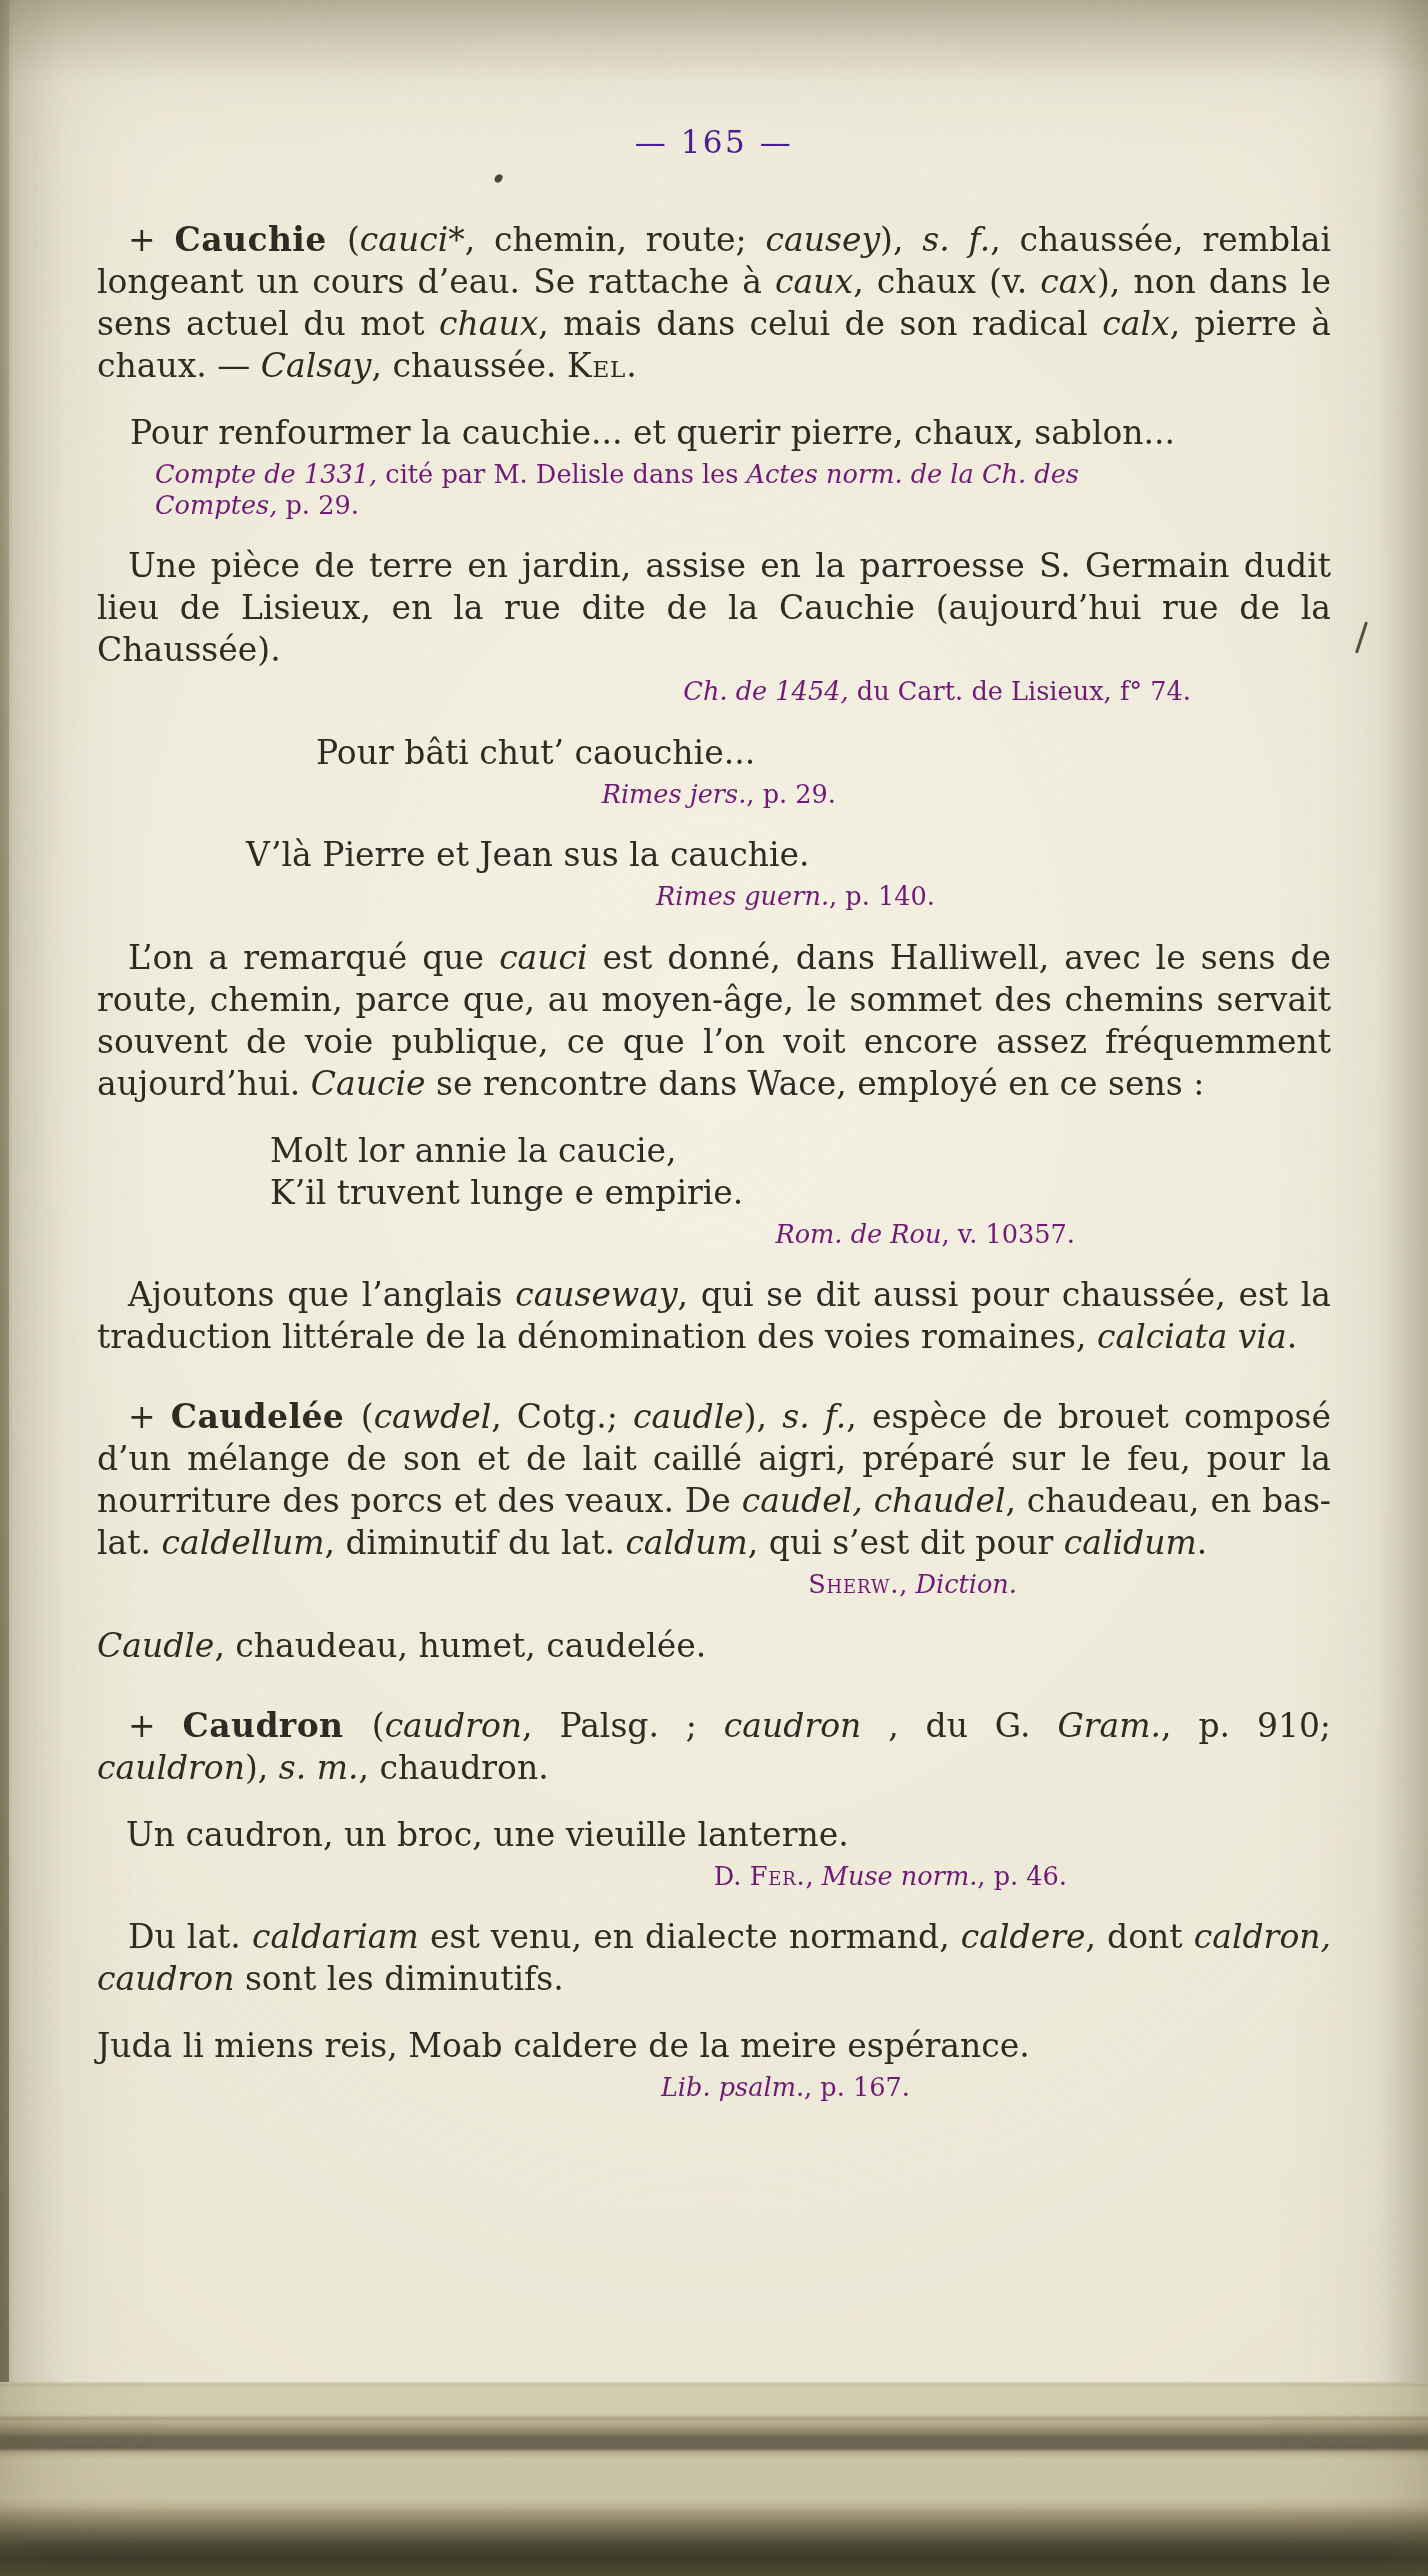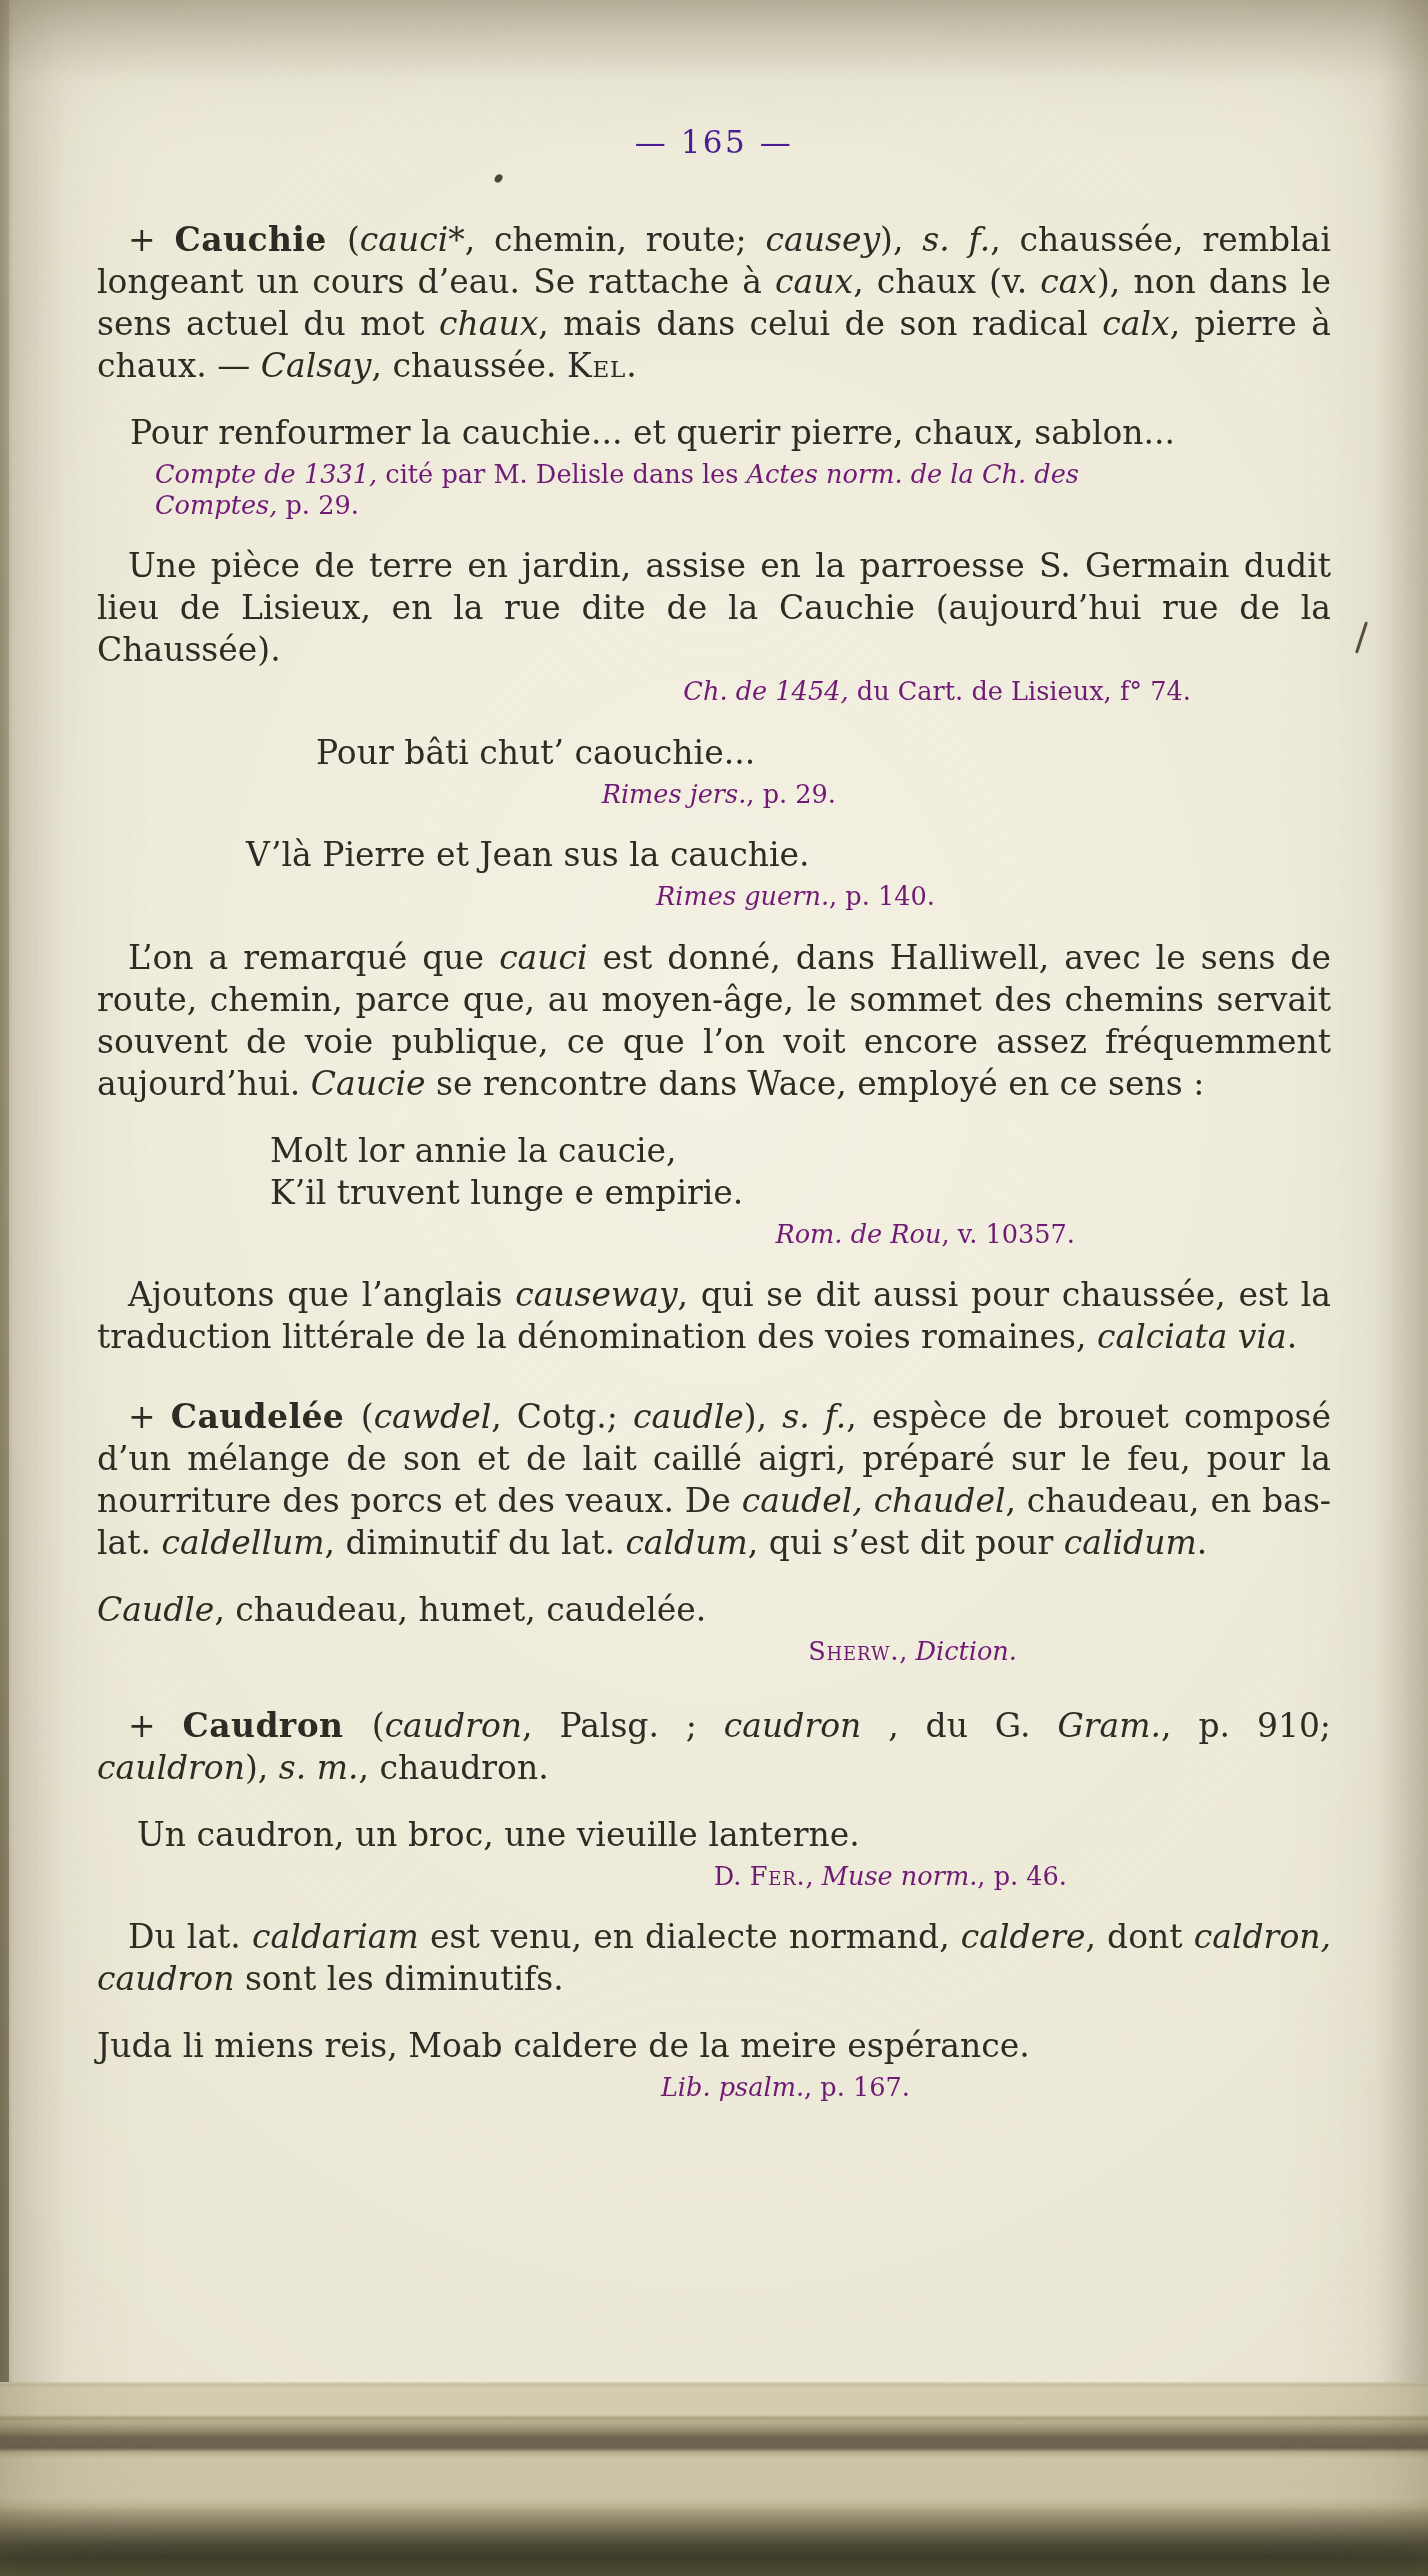--- a/index.html
+++ b/index.html
@@ -61,24 +61,24 @@
       <p class="blk cite" style="text-align: right; padding-right: 140px;"><span class="i">Ch. de 1454, </span><span class="r">du Cart. de Lisieux, f° 74.</span></p>
       <p class="blk quote" style="margin-left: 219px;"><span class="r">Pour bâti chut’ caouchie...</span></p>
       <p class="blk cite" style="text-align: right; padding-right: 495px;"><span class="i">Rimes jers.</span><span class="r">, p. 29.</span></p>
       <p class="blk quote" style="margin-left: 149px;"><span class="r">V’là Pierre et Jean sus la cauchie.</span></p>
       <p class="blk cite" style="text-align: right; padding-right: 396px;"><span class="i">Rimes guern.</span><span class="r">, p. 140.</span></p>
       <p class="blk para"><span class="r">L’on a remarqué que </span><span class="i">cauci</span><span class="r"> est donné, dans Halliwell, avec le sens de route, chemin, parce que, au moyen-âge, le sommet des chemins servait souvent de voie publique, ce que l’on voit encore assez fréquemment aujourd’hui. </span><span class="i">Caucie</span><span class="r"> se rencontre dans Wace, employé en ce sens :</span></p>
       <p class="blk quote" style="margin-left: 173px;"><span class="r">Molt lor annie la caucie,</span><br><span class="r">K’il truvent lunge e empirie.</span></p>
       <p class="blk cite" style="text-align: right; padding-right: 256px;"><span class="i">Rom. de Rou</span><span class="r">, v. 10357.</span></p>
       <p class="blk para" style=""><span class="r">Ajoutons que l’anglais </span><span class="i">causeway</span><span class="r">, qui se dit aussi pour chaussée, est la traduction littérale de la dénomination des voies romaines, </span><span class="i">calciata via</span><span class="r">.</span></p>
       <p class="blk para" style="margin-top: 38px;"><span class="r">+ </span><span class="b">Caudelée </span><span class="r">(</span><span class="i">cawdel</span><span class="r">, Cotg.; </span><span class="i">caudle</span><span class="r">), </span><span class="i">s. f.</span><span class="r">, espèce de brouet composé d’un mélange de son et de lait caillé aigri, préparé sur le feu, pour la nourriture des porcs et des veaux. De </span><span class="i">caudel, chaudel</span><span class="r">, chaudeau, en bas-lat. </span><span class="i">caldellum</span><span class="r">, diminutif du lat. </span><span class="i">caldum</span><span class="r">, qui s’est dit pour </span><span class="i">calidum</span><span class="r">.</span></p>
+      <p class="blk cite" style="text-align: right; padding-right: 314px;"><span class="sc">Sherw.</span><span class="r">, </span><span class="i">Diction.</span></p>
       <p class="blk quote" style="margin-left: 0px;"><span class="i">Caudle</span><span class="r">, chaudeau, humet, caudelée.</span></p>
-      <p class="blk cite" style="text-align: right; padding-right: 314px;"><span class="sc">Sherw.</span><span class="r">, </span><span class="i">Diction.</span></p>
       <p class="blk para" style="margin-top: 38px;"><span class="r">+ </span><span class="b">Caudron </span><span class="r">(</span><span class="i">caudron</span><span class="r">, Palsg. ; </span><span class="i">caudron</span><span class="r"> , du G. </span><span class="i">Gram.</span><span class="r">, p. 910; </span><span class="i">cauldron</span><span class="r">), </span><span class="i">s. m.</span><span class="r">, chaudron.</span></p>
-      <p class="blk quote" style="margin-left: 40px;"><span class="r">Un caudron, un broc, une vieuille lanterne.</span></p>
+      <p class="blk quote" style="margin-left: 29px;"><span class="r">Un caudron, un broc, une vieuille lanterne.</span></p>
       <p class="blk cite" style="text-align: right; padding-right: 264px;"><span class="r">D. </span><span class="sc">Fer.</span><span class="r">, </span><span class="i">Muse norm.</span><span class="r">, p. 46.</span></p>
       <p class="blk para"><span class="r">Du lat. </span><span class="i">caldariam</span><span class="r"> est venu, en dialecte normand, </span><span class="i">caldere</span><span class="r">, dont </span><span class="i">caldron, caudron</span><span class="r"> sont les diminutifs.</span></p>
       <p class="blk quote" style="margin-left: 0px;"><span class="r">Juda li miens reis, Moab caldere de la meire espérance.</span></p>
       <p class="blk cite" style="text-align: right; padding-right: 421px;"><span class="i">Lib. psalm.</span><span class="r">, p. 167.</span></p>
     </div>
 </div>
 
 <div class="speck s1"></div>
 <div class="speck s2"></div>
 <div class="edge-left"></div>

